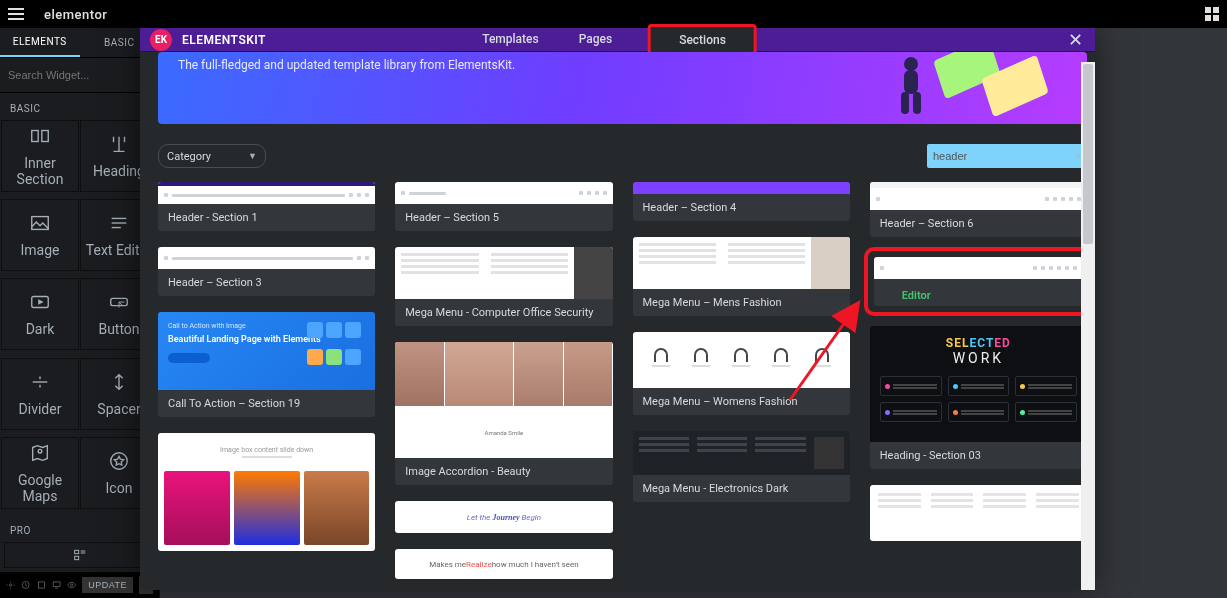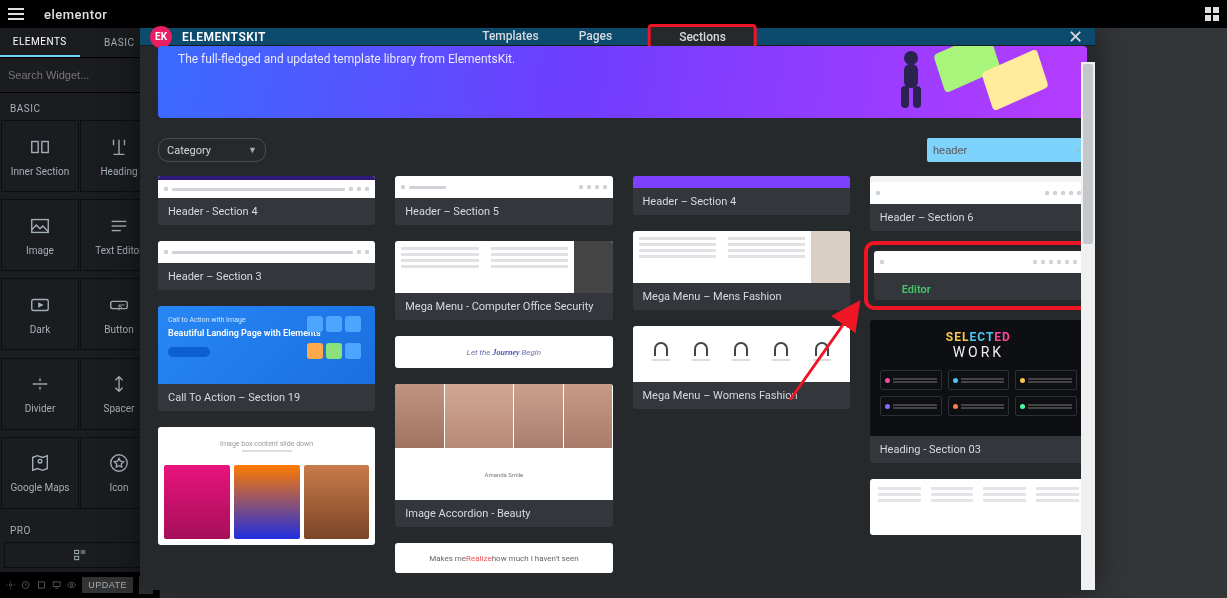--- a/index.html
+++ b/index.html
@@ -40,40 +40,40 @@
   }
   .sidebar-tabs { display:flex; height:30px; border-bottom:1px solid #000;}
   .sidebar-tab{flex:1;display:flex;align-items:center;justify-content:center;font-size:10px;color:#a4afb7;letter-spacing:0.5px;}
   .sidebar-tab.active{color:#fff;border-bottom:2px solid #71d7f7;}
   .sidebar-search{padding:6px 8px;border-bottom:1px solid #000;}
   .sidebar-search-input{width:100%;height:22px;background:transparent;border:none;color:#a4afb7;font-size:11px;}
   .sidebar-section-label{font-size:10px;color:#a4afb7;padding:10px 10px 6px;letter-spacing:0.5px;}
   .widgets-grid{display:grid;grid-template-columns:1fr 1fr;gap:1px;padding:0 1px; flex:1; overflow:hidden;}
   .widget-cell{background:#1a1c1f;height:72px;display:flex;flex-direction:column;align-items:center;justify-content:center;gap:8px;border:1px solid #0d0e0f;}
   .widget-cell svg{width:22px;height:22px;fill:none;stroke:#a4afb7;stroke-width:1.5;}
-  .widget-cell .w-label{font-size:10px;color:#a4afb7;text-align:center;}
+  .widget-cell .w-label{font-size:14px;color:#a4afb7;text-align:center;}
   .pro-label{font-size:10px;color:#a4afb7;padding:10px 10px 6px;letter-spacing:0.5px;}
 
   .bottom-bar{height:26px;background:#000;display:flex;align-items:center;gap:6px;padding:0 6px;}
   .bottom-bar .small-icon{width:12px;height:12px;stroke:#888;fill:none;stroke-width:1.5;}
   .update-btn{background:#333;color:#a4afb7;border:none;font-size:9px;padding:3px 6px;margin-left:auto;letter-spacing:0.5px;}
   .caret-btn{width:18px;height:18px;background:#333;color:#a4afb7;display:flex;align-items:center;justify-content:center;font-size:10px;}
 
   
   .canvas-area{position:absolute;left:160px;top:28px;right:0;bottom:0;background:#333639;}
 
   
   .modal{
     position:absolute; left:140px; top:28px; right:132px; bottom:8px;
     background:#26292c;
     display:flex; flex-direction:column;
     box-shadow:0 0 30px rgba(0,0,0,0.5);
   }
   .modal-header{
-    height:18px;display:flex;align-items:center;background:#0c4a6e;border-bottom:1px solid #1a1c1f;
+    height:24px;display:flex;align-items:center;background:#4c1d95;border-bottom:1px solid #1a1c1f;
     position:relative;
   }
   .ek-logo{width:22px;height:22px;border-radius:50%;background:#e91e63;margin-left:10px;display:flex;align-items:center;justify-content:center;color:#fff;font-size:10px;font-weight:bold;}
   .ek-title{color:#fff;font-size:12px;font-weight:600;margin-left:10px;letter-spacing:0.5px;}
   .modal-tabs{position:absolute;left:50%;transform:translateX(-50%);display:flex;gap:32px;height:100%;align-items:stretch;}
   .modal-tab{display:flex;align-items:center;font-size:12px;color:#d5dadf;font-weight:500;padding:0 4px;border-bottom:2px solid transparent;cursor:pointer;}
   .modal-tab.active{border:3px solid #ee1524;border-radius:4px;padding:0 28px;margin:-4px 0;background:#26292c;position:relative;}
   .modal-tab.active .underline{position:absolute;bottom:-2px;left:4px;right:4px;height:2px;background:#fff;}
   .modal-close{margin-left:auto;margin-right:12px;color:#d5dadf;font-size:18px;cursor:pointer;}
 
@@ -373,21 +373,21 @@
           <div class="card-item">
             <div class="card-thumb">
               <div class="thumb-bar dark-top">
                   <div class="tiny"></div>
                   <div class="line"></div>
                   <div class="tiny"></div>
                   <div class="tiny"></div>
                   <div class="tiny"></div>
                 </div>
             </div>
-            <div class="card-label">Header - Section 4</div>
+            <div class="card-label">Header - Section 1</div>
           </div>
           <div class="card-item">
             <div class="card-thumb">
               <div class="thumb-bar">
                   <div class="tiny"></div>
                   <div class="line"></div>
                   <div class="tiny"></div>
                   <div class="tiny"></div>
                 </div>
             </div>
@@ -449,39 +449,39 @@
                 </div>
               <div class="l">
                   <span></span>
                   <span></span>
                   <span></span>
                   <span></span>
                 </div>
               <div class="r" style="background:#444"></div>
             </div>
             <div class="card-label">Mega Menu - Computer Office Security</div>
-          </div>
-          <div class="card-item">
-            <div class="journey-thumb">
-              <span>Let the </span>&nbsp;<b style="font-family:cursive;color:#4a51b5">Journey</b>&nbsp;<span> Begin</span>
-            </div>
           </div>
           <div class="card-item">
             <div class="accordion-thumb">
               <div class="imgs">
                   <div></div>
                   <div></div>
                   <div></div>
                   <div></div>
                 </div>
               <div class="top" style="height:20px;font-size:6px">Amanda Smile</div>
             </div>
             <div class="card-label">Image Accordion - Beauty</div>
           </div>
           <div class="card-item">
+            <div class="journey-thumb">
+              <span>Let the </span>&nbsp;<b style="font-family:cursive;color:#4a51b5">Journey</b>&nbsp;<span> Begin</span>
+            </div>
+          </div>
+          <div class="card-item">
             <div class="textline-thumb">
               <span>Makes me </span>
                 <span class="red">Realize</span>
                 <span> how much I haven't seen</span>
             </div>
           </div>
         </div>
 
         <div class="col">
           <div class="card-item">
@@ -525,20 +525,41 @@
               <div class="hp">
                   <div class="icon"></div>
                   <div class="bar"></div>
                 </div>
               <div class="hp">
                   <div class="icon"></div>
                   <div class="bar"></div>
                 </div>
             </div>
             <div class="card-label">Mega Menu – Womens Fashion</div>
+          </div>
+          <div class="card-item">
+            <div class="darkfooter-thumb">
+              <div class="fc">
+                  <span></span>
+                  <span></span>
+                  <span></span>
+                </div>
+              <div class="fc">
+                  <span></span>
+                  <span></span>
+                  <span></span>
+                </div>
+              <div class="fc">
+                  <span></span>
+                  <span></span>
+                  <span></span>
+                </div>
+              <div class="fc" style="flex:0.6;background:#333"></div>
+            </div>
+            <div class="card-label">Mega Menu - Electronics Dark</div>
           </div>
         </div>
 
         <div class="col">
           <div class="card-item">
             <div class="card-thumb">
               <div style="height:6px;background:#f3f3f3"></div>
               <div class="thumb-bar">
                   <div class="tiny"></div>
                   <div style="flex:1"></div>

